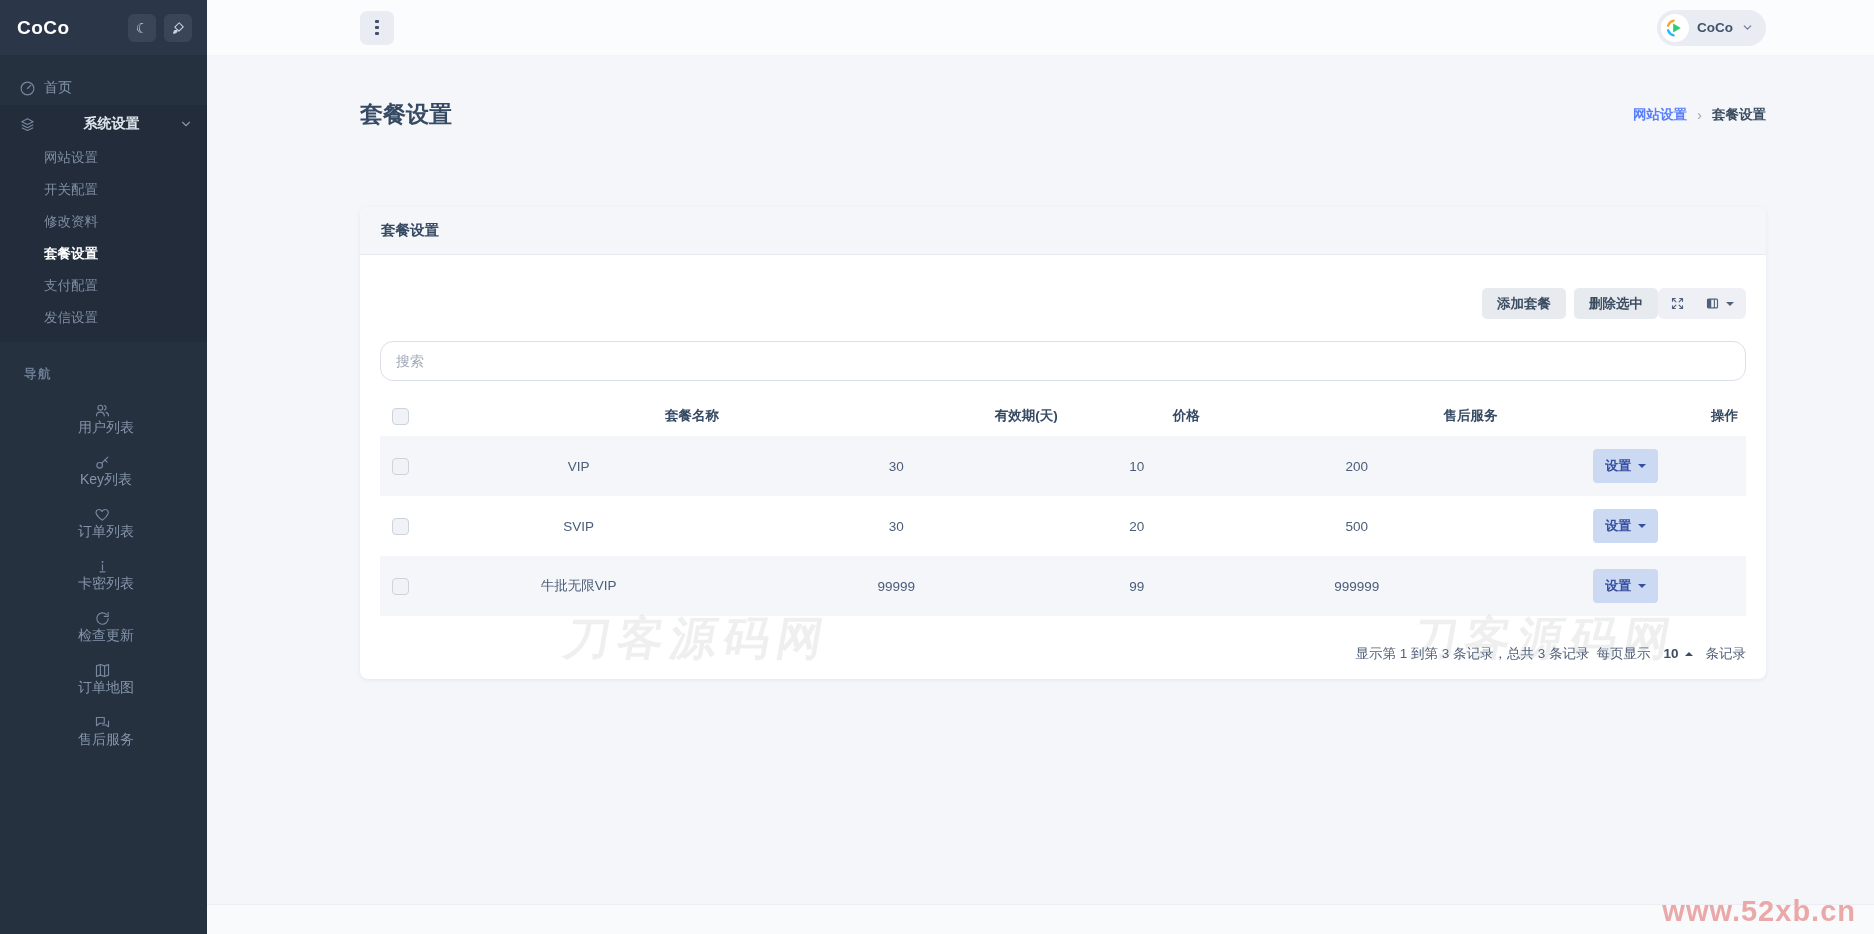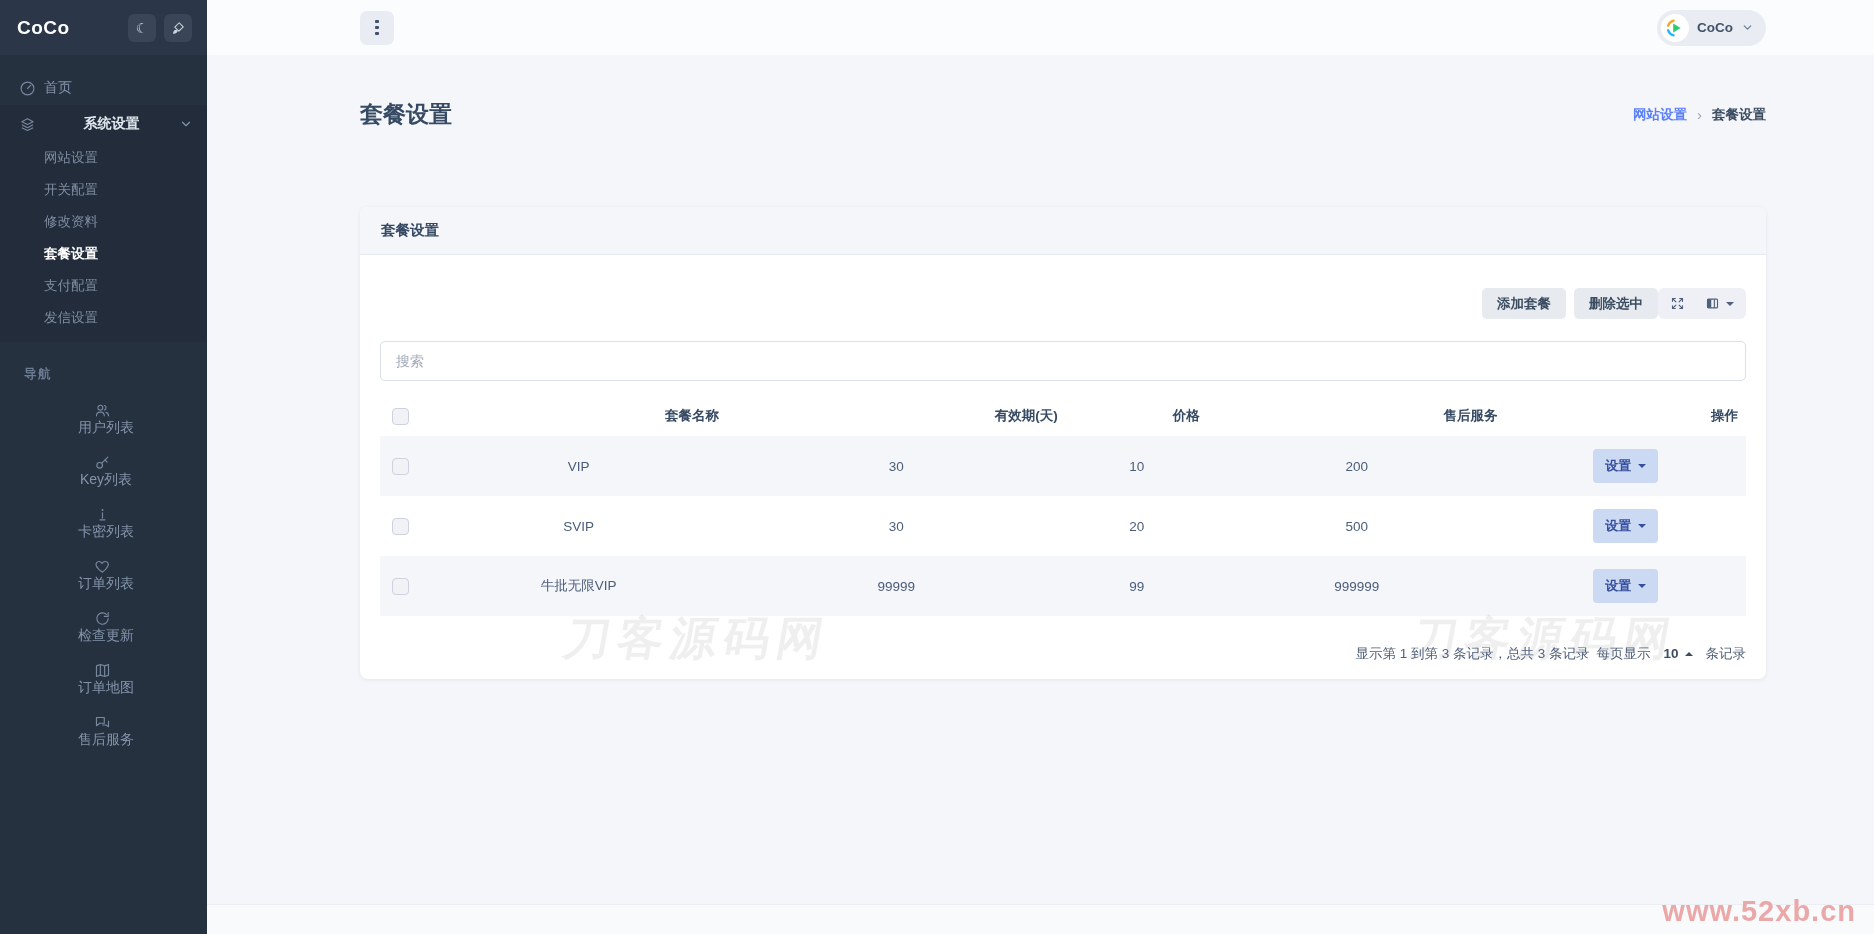--- a/index.html
+++ b/index.html
@@ -55,21 +55,21 @@
   .toolbar { display:flex; justify-content:flex-end; align-items:center; margin-top:13px; }
   .btn-row { display:flex; gap:8px; }
   .btn-gray { background:#e7eaee; border:none; border-radius:5px; padding:8px 15px; font-size:13.5px; font-weight:bold; color:#3c4d62; height:31px; display:flex; align-items:center; }
   .tool-group { background:#eef0f5; border-radius:6px; height:31px; display:flex; align-items:center; padding:0 12px; gap:20px; color:#51607a; }
   .tool-btn { background:none; border:none; color:#51607a; display:flex; align-items:center; gap:6px; padding:0; }
   .tool-btn svg { width:15px; height:15px; display:block; }
   .caret-down { width:0; height:0; border-left:4px solid transparent; border-right:4px solid transparent; border-top:4.5px solid currentColor; display:inline-block; }
   .caret-up { width:0; height:0; border-left:4px solid transparent; border-right:4px solid transparent; border-bottom:4.5px solid #3c4d62; display:inline-block; }
 
   .search-row { margin-top:22px; }
-  .search-input { width:100%; height:40px; border:1px solid #dbdfea; border-radius:5px; padding:0 15px; font-size:14px; color:#3c4d62; outline:none; background:#fff; }
+  .search-input { width:100%; height:40px; border:1px solid #dbdfea; border-radius:13px; padding:0 15px; font-size:14px; color:#3c4d62; outline:none; background:#fff; }
   .search-input::placeholder { color:#a1a9b8; }
 
   table { width:100%; border-collapse:collapse; margin-top:15px; }
   th { padding:11px 8px; font-size:13.5px; font-weight:bold; color:#364a63; text-align:right; }
   td { padding:13px 8px; font-size:13.5px; color:#4b5d78; text-align:center; }
   .check-col { width:3.7%; text-align:left; padding-left:12px; }
   .col-name { width:21.7%; } .col-days { width:24.8%; } .col-price { width:10.4%; } .col-quota { width:21.8%; } .col-action { width:17.6%; }
   tbody tr:nth-child(odd) { background:#f5f6fa; }
   .checkbox { width:17px; height:17px; border:1px solid #cdd3de; border-radius:4px; background:#f1f2f6; display:inline-block; vertical-align:middle; cursor:pointer; }
   .settings-btn { background:#ccd9f3; color:#3650a0; border:none; border-radius:4px; padding:8px 12px; font-size:13px; font-weight:bold; display:inline-flex; align-items:center; gap:7px; }
@@ -153,35 +153,35 @@
           <svg viewBox="0 0 24 24" fill="none" stroke="currentColor" stroke-width="1.6" stroke-linecap="round">
             <circle cx="8" cy="16" r="4"></circle>
             <path d="M11 13l8.5-8.5"></path>
             <path d="M15.5 8.5l3 3"></path>
           </svg>
         </span>
       <span class="lbl">Key列表</span>
     </div>
     <div class="sb-item nav">
       <span class="ic">
+          <svg viewBox="0 0 24 24" fill="none" stroke="currentColor" stroke-width="1.6" stroke-linejoin="round">
+            <path d="M12 20S5 15.5 3.2 11C2 8.2 3.9 5 7 5c2 0 3.4 1.1 4.2 2.6C12 6.1 14 5 16 5c3.1 0 5 3.2 3.8 6C18 15.5 12 20 12 20z"></path>
+          </svg>
+        </span>
+      <span class="lbl">订单列表</span>
+    </div>
+    <div class="sb-item nav">
+      <span class="ic">
           <svg viewBox="0 0 24 24" fill="none" stroke="currentColor" stroke-width="1.6" stroke-linecap="round">
             <circle cx="12" cy="5.5" r="1.4" fill="currentColor" stroke="none"></circle>
             <path d="M12 9.5V17"></path>
             <path d="M8.5 19.5h7"></path>
           </svg>
         </span>
       <span class="lbl">卡密列表</span>
-    </div>
-    <div class="sb-item nav">
-      <span class="ic">
-          <svg viewBox="0 0 24 24" fill="none" stroke="currentColor" stroke-width="1.6" stroke-linejoin="round">
-            <path d="M12 20S5 15.5 3.2 11C2 8.2 3.9 5 7 5c2 0 3.4 1.1 4.2 2.6C12 6.1 14 5 16 5c3.1 0 5 3.2 3.8 6C18 15.5 12 20 12 20z"></path>
-          </svg>
-        </span>
-      <span class="lbl">订单列表</span>
     </div>
     <div class="sb-item nav">
       <span class="ic">
           <svg viewBox="0 0 24 24" fill="none" stroke="currentColor" stroke-width="1.6" stroke-linecap="round">
             <path d="M20 12a8 8 0 11-2.4-5.7"></path>
             <path d="M20 3.5V9h-5.5"></path>
           </svg>
         </span>
       <span class="lbl">检查更新</span>
     </div>

